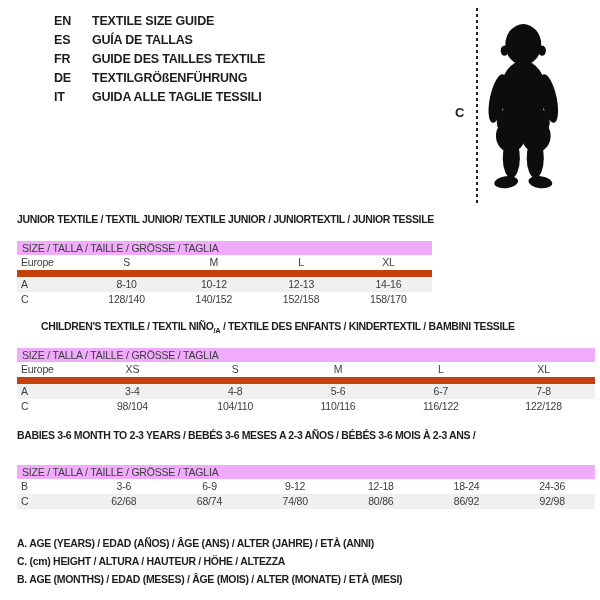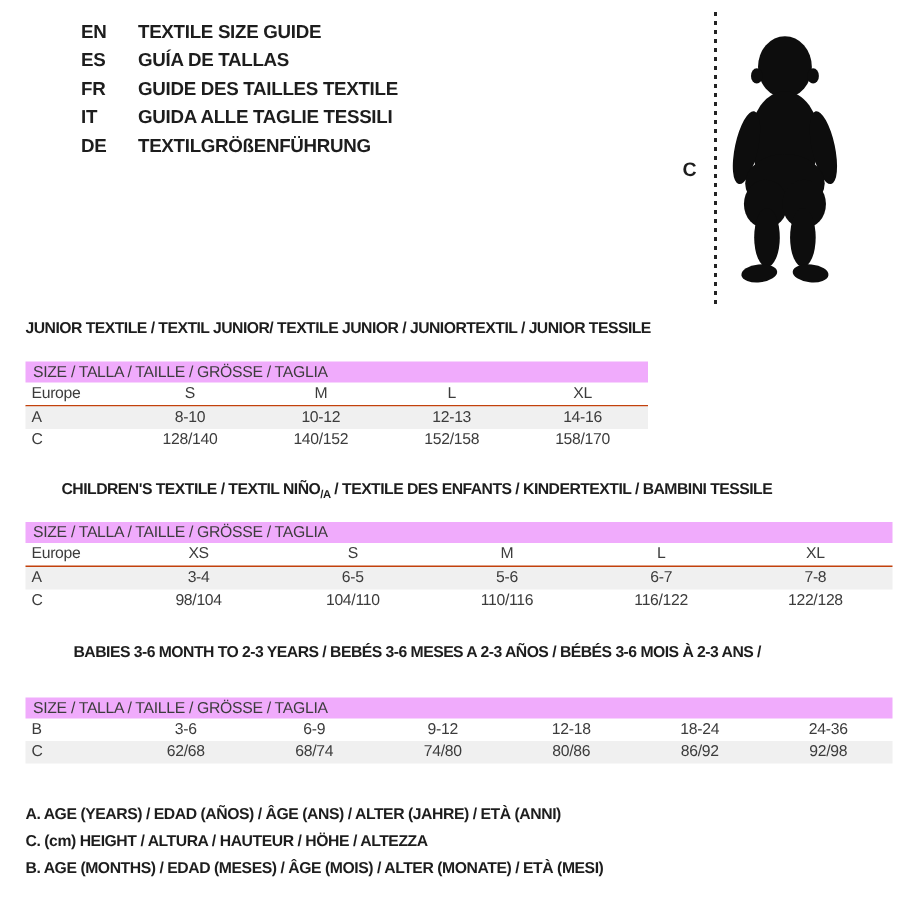--- a/index.html
+++ b/index.html
@@ -20,55 +20,55 @@
   
   .sec-title { position:absolute; left:17px; font-size:10.5px; font-weight:bold; letter-spacing:-0.35px; color:#1d1d1d; white-space:nowrap; }
   .sec-title .sub { font-size:7.5px; vertical-align:sub; }
   .two-line { line-height:17px; }
   
   .size-table { position:absolute; left:17px; }
   .bar { background:#f0abfc; height:14px; line-height:14px; padding-left:5px; font-size:10.5px; color:#3c3c3c; letter-spacing:-0.2px; }
   .trow { display:grid; height:15px; line-height:15px; font-size:10.5px; color:#3c3c3c; letter-spacing:-0.2px; }
   .trow > span { text-align:center; }
   .trow > .lbl { text-align:left; padding-left:4px; }
-  .trow.head { border-bottom:1px solid #c2410c; }
+  .trow.head { border-bottom:7px solid #c2410c; }
   .trow.shade { background:#f0f0f0; }
   .cols5 { grid-template-columns:66px repeat(4,1fr); }
   .cols6 { grid-template-columns:64px repeat(5,1fr); }
   .cols7 { grid-template-columns:64px repeat(6,1fr); }
   .w-junior { width:415px; top:241px; }
   .w-children { width:578px; top:348px; }
   .w-babies { width:578px; top:465px; }
   .t-junior { top:213px; }
   .t-children { top:320px;margin-left:24px; }
-  .t-babies { top:427px;margin-left:32px; }
+  .t-babies { top:427px; }
   
   .legend { position:absolute; left:17px; top:534px; }
   .legend-line { font-size:10.5px; font-weight:bold; letter-spacing:-0.3px; line-height:18px; color:#1d1d1d; white-space:nowrap; }
 </style>
 </head>
 <body>
 
 <div class="page">
 
   <div class="lang-block">
     <div class="lang-line">
       <span class="lang-code">EN</span><span class="lang-label">TEXTILE SIZE GUIDE</span>
     </div>
     <div class="lang-line">
       <span class="lang-code">ES</span><span class="lang-label">GUÍA DE TALLAS</span>
     </div>
     <div class="lang-line">
       <span class="lang-code">FR</span><span class="lang-label">GUIDE DES TAILLES TEXTILE</span>
     </div>
     <div class="lang-line">
-      <span class="lang-code">IT</span><span class="lang-label">GUIDA ALLE TAGLIE TESSILI</span>
+      <span class="lang-code">DE</span><span class="lang-label">TEXTILGRÖßENFÜHRUNG</span>
     </div>
     <div class="lang-line">
-      <span class="lang-code">DE</span><span class="lang-label">TEXTILGRÖßENFÜHRUNG</span>
+      <span class="lang-code">IT</span><span class="lang-label">GUIDA ALLE TAGLIE TESSILI</span>
     </div>
   </div>
 
   <div class="figure">
     <span class="c-label">C</span>
     <div class="dash-line"></div>
     <svg class="baby-svg" width="94" height="198" viewBox="0 0 110 200">
       <g fill="#0d0d0d">
         <ellipse cx="53" cy="27" rx="21" ry="24"></ellipse>
         <ellipse cx="31" cy="34" rx="4.5" ry="6"></ellipse>
@@ -122,21 +122,21 @@
       <span class="lbl">Europe</span>
       <span>XS</span>
       <span>S</span>
       <span>M</span>
       <span>L</span>
       <span>XL</span>
     </div>
     <div class="trow cols6 shade">
       <span class="lbl">A</span>
       <span>3-4</span>
-      <span>6-5</span>
+      <span>4-8</span>
       <span>5-6</span>
       <span>6-7</span>
       <span>7-8</span>
     </div>
     <div class="trow cols6">
       <span class="lbl">C</span>
       <span>98/104</span>
       <span>104/110</span>
       <span>110/116</span>
       <span>116/122</span>

